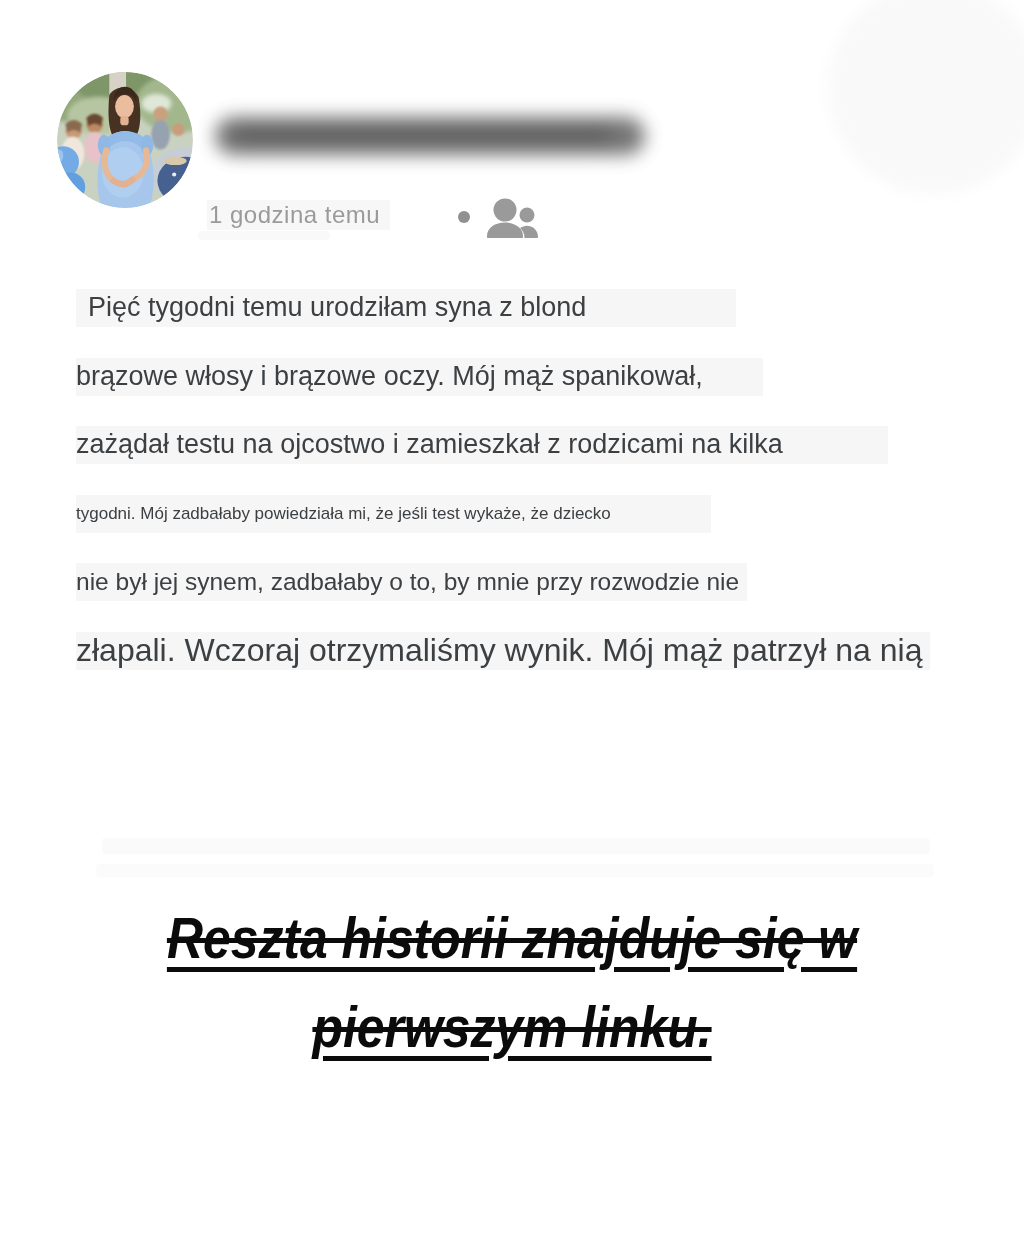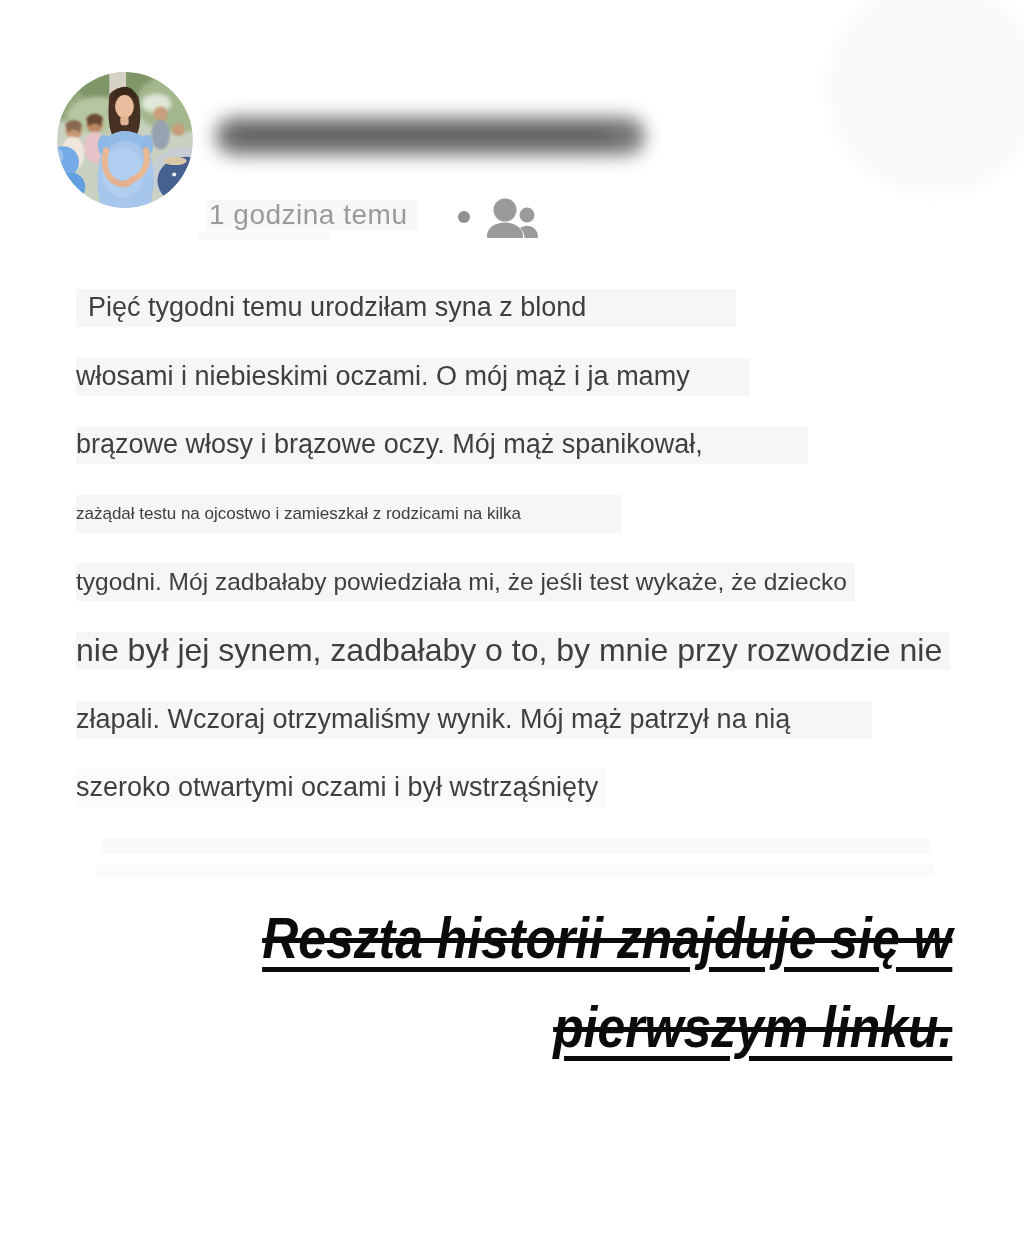--- a/index.html
+++ b/index.html
@@ -20,21 +20,21 @@
   .username-blur{
     position:absolute;left:215px;top:117px;width:430px;height:38px;
     background:#585858;border-radius:22px;filter:blur(9px);opacity:.82;
   }
   .username-blur::before{
     content:"";position:absolute;left:18px;top:8px;width:380px;height:20px;
     background:#3f3f3f;border-radius:12px;
   }
   .timestamp{
     position:absolute;left:207px;top:200px;
-    font-size:28px;line-height:26px;color:#9a9a9a;letter-spacing:.5px;
+    font-size:24px;line-height:26px;color:#9a9a9a;letter-spacing:.5px;
     background:#f7f7f7;padding:2px 10px 2px 2px;
   }
   .dot-sep{
     position:absolute;left:458px;top:211px;width:12px;height:12px;
     border-radius:50%;background:#909090;
   }
   .friends{position:absolute;left:485px;top:198px;width:54px;height:40px;}
   .friends svg{display:block;width:100%;height:100%;}
   
   .post-lines{position:absolute;left:76px;top:289px;width:900px;}
@@ -51,21 +51,21 @@
   .line:nth-child(6) span{font-size:32px;padding-right:8px;}
   .line:nth-child(7) span{padding-right:82px;}
   .line:nth-child(8) span{padding-right:8px;background:#fafafa;}
   
   .ghost{position:absolute;background:#8a8a8a;border-radius:4px;}
   .ghost-a{left:198px;top:231px;width:132px;height:9px;opacity:.05;}
   .ghost-b{left:102px;top:838px;width:828px;height:16px;opacity:.045;}
   .ghost-c{left:96px;top:864px;width:838px;height:13px;opacity:.03;}
   
   .callout{
-    position:absolute;left:0;top:893px;width:1024px;text-align:right;
+    position:absolute;left:0;top:893px;width:1024px;text-align:center;
     color:#0b0b0b;
   }
   .callout-line{
     font-style:italic;font-weight:bold;font-size:58px;line-height:89px;
     transform:scaleX(.86);transform-origin:50% 50%;white-space:nowrap;
   }
   .callout-line span{
     text-decoration:underline line-through;
     text-decoration-thickness:5px;
     text-underline-offset:9px;
@@ -152,27 +152,25 @@
       </g>
     </svg>
   </span>
 
   <div class="ghost ghost-a"></div>
   <div class="ghost ghost-b"></div>
   <div class="ghost ghost-c"></div>
 
   <div class="post-lines">
     <div class="line"><span> Pięć tygodni temu urodziłam syna z blond</span></div>
-    <div class="line"><span>włosami i niebieskimi oczami. O mój mąż i ja mamy</span></div>
     <div class="line"><span>brązowe włosy i brązowe oczy. Mój mąż spanikował,</span></div>
     <div class="line"><span>zażądał testu na ojcostwo i zamieszkał z rodzicami na kilka</span></div>
     <div class="line"><span>tygodni. Mój zadbałaby powiedziała mi, że jeśli test wykaże, że dziecko</span></div>
     <div class="line"><span>nie był jej synem, zadbałaby o to, by mnie przy rozwodzie nie</span></div>
     <div class="line"><span>złapali. Wczoraj otrzymaliśmy wynik. Mój mąż patrzył na nią</span></div>
-    <div class="line"><span>szeroko otwartymi oczami i był wstrząśnięty</span></div>
   </div>
 
   <div class="callout">
     <div class="callout-line"><span>Reszta historii znajduje się w</span></div>
     <div class="callout-line"><span>pierwszym linku.</span></div>
   </div>
 
 </div>
 
 </body></html>

